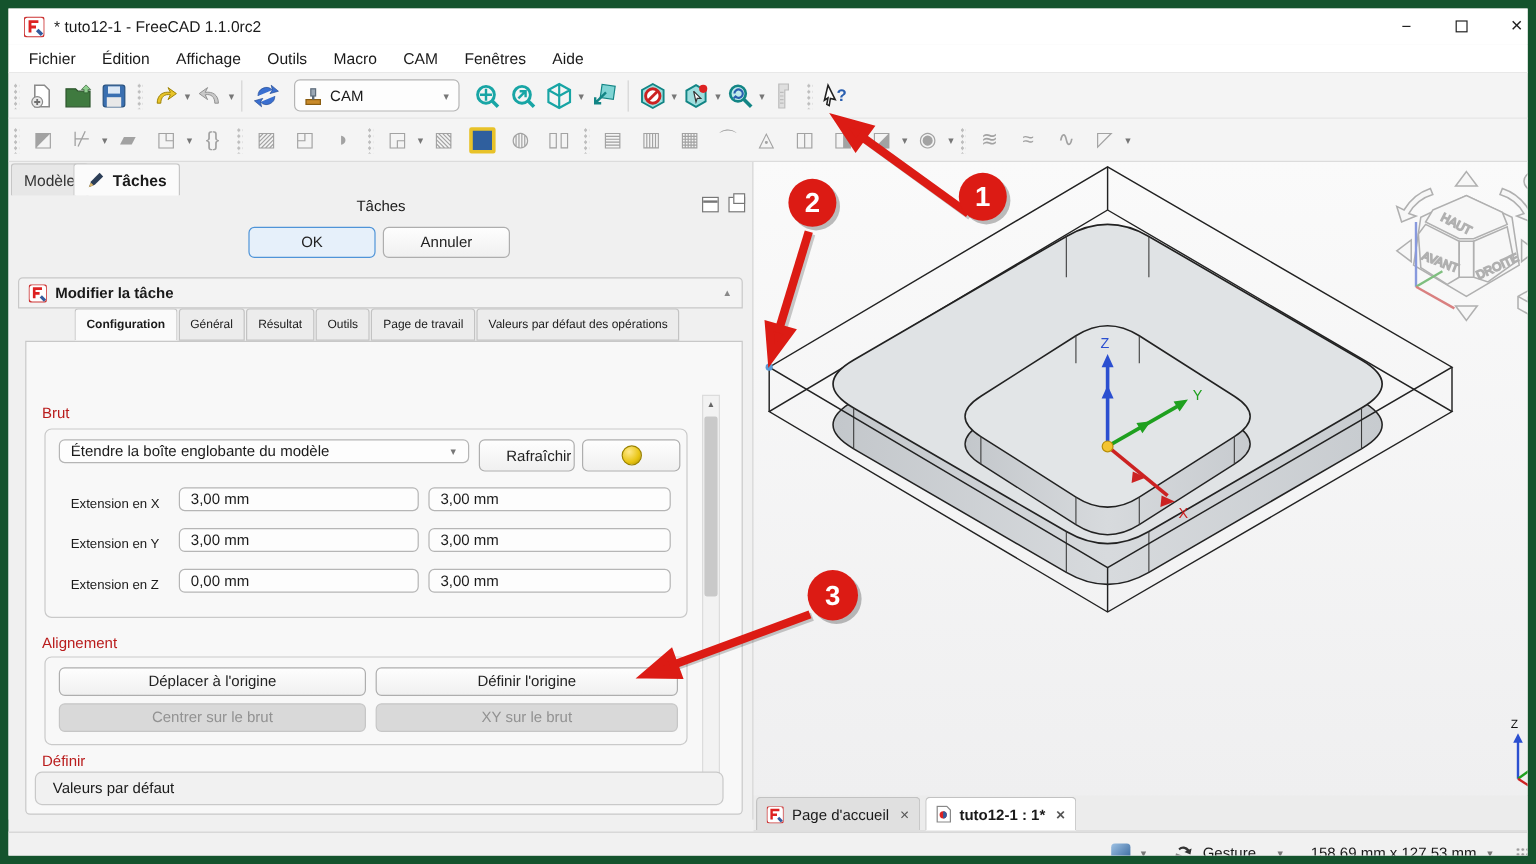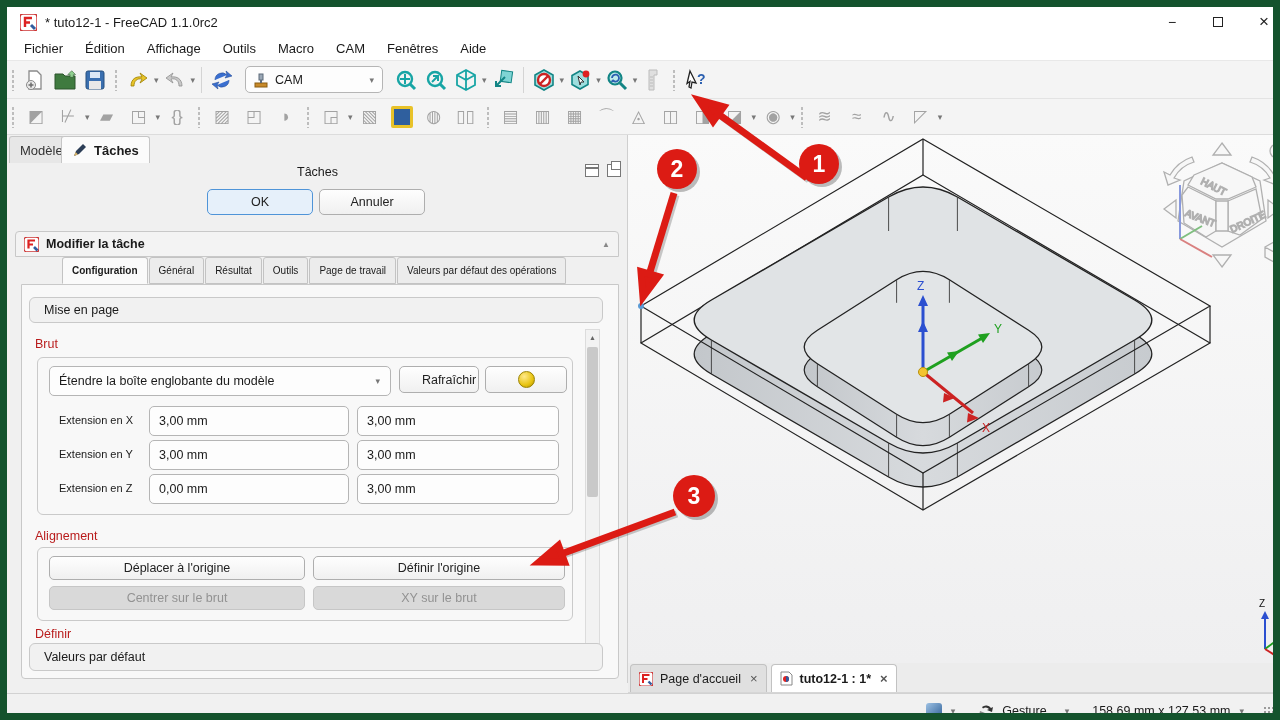--- a/index.html
+++ b/index.html
@@ -48,21 +48,21 @@
   .dlg-header .t{font-weight:bold;font-size:12.5px;margin-left:7px;flex:1;}
   .dtab{height:27px;display:flex;align-items:center;padding:0 9px;border:1px solid #c3c3c3;margin-right:1px;
         background:#ececec;border-radius:3px 3px 0 0;font-size:10px;}
   .dtab.active{background:#fafafa;font-weight:bold;border-bottom:1px solid #fafafa;}
   .dlg-frame{position:absolute;left:14px;top:149px;width:598px;height:395px;border:1px solid #c8c8c8;
              background:#f8f8f8;border-radius:0 0 4px 4px;}
   .sectionbar{position:absolute;height:26px;background:#f1f1f1;border:1px solid #c9c9c9;border-radius:6px;
               display:flex;align-items:center;padding-left:14px;font-size:12.5px;}
   .grouplabel{position:absolute;font-size:12.5px;color:#b91c1c;}
   .groupbox{position:absolute;border:1px solid #cacaca;border-radius:6px;}
-  .field{position:absolute;height:30px;background:#fdfdfd;border:1px solid #b5b5b5;border-radius:5px;
+  .field{position:absolute;height:20px;background:#fdfdfd;border:1px solid #b5b5b5;border-radius:5px;
          display:flex;align-items:center;padding:0 9px;font-size:12.5px;}
   .dropdown{justify-content:flex-start;}
   .dropdown .lbl{flex:1;}
   .rowlabel{position:absolute;font-size:11px;height:27px;display:flex;align-items:center;}
   .sphere{width:17px;height:17px;border-radius:50%;background:radial-gradient(circle at 35% 30%,#ffe98a,#e8c412 60%,#a98d00);border:1px solid #9a8200;}
   
   .sb{position:absolute;left:578px;top:194px;width:15px;height:340px;background:#f2f2f2;border:1px solid #dcdcdc;}
   .sb .ar{position:absolute;left:0;width:13px;height:15px;display:flex;align-items:center;justify-content:center;font-size:7px;color:#666;}
   .sb .thumb{position:absolute;left:1px;top:17px;width:11px;height:150px;background:#c9c9c9;border-radius:2px;}
   
@@ -322,23 +322,20 @@
       <div class="dtab">
           <span>Page de travail</span>
         </div>
       <div class="dtab">
           <span>Valeurs par défaut des opérations</span>
         </div>
     </div>
 
     <div class="dlg-frame"></div>
 
-    <div class="sectionbar" style="left:22px;top:162px;width:574px;">
-      <span>Mise en page</span>
-    </div>
 
     <div class="sb">
       <div class="ar" style="top:0;">▲</div>
       <div class="thumb"></div>
       <div class="ar" style="bottom:0;">▼</div>
     </div>
 
     <div class="grouplabel" style="left:28px;top:202px;">Brut</div>
     <div class="groupbox" style="left:30px;top:222px;width:536px;height:158px;"></div>
 

